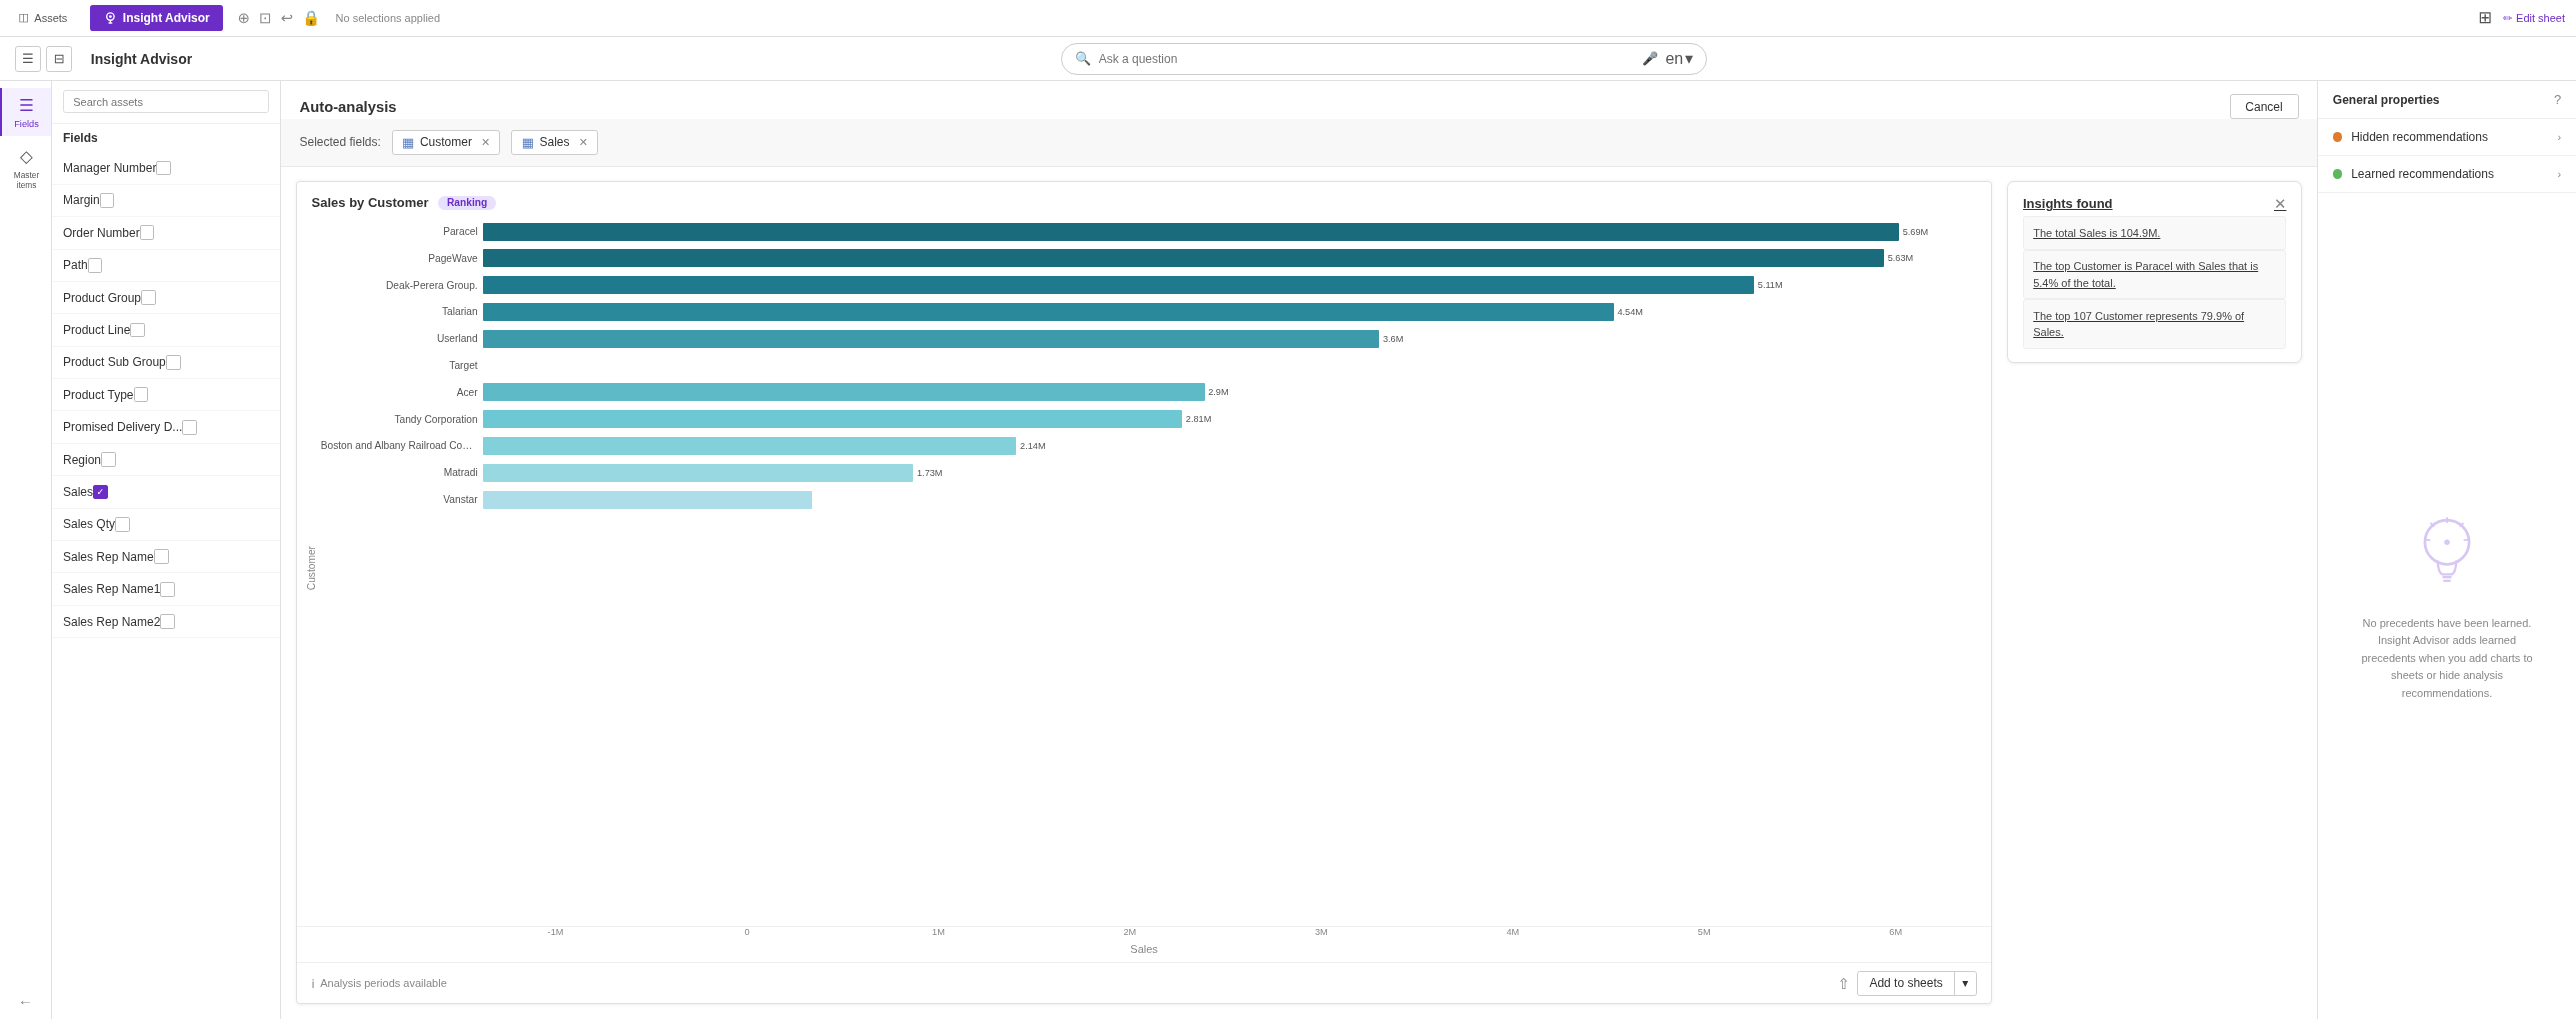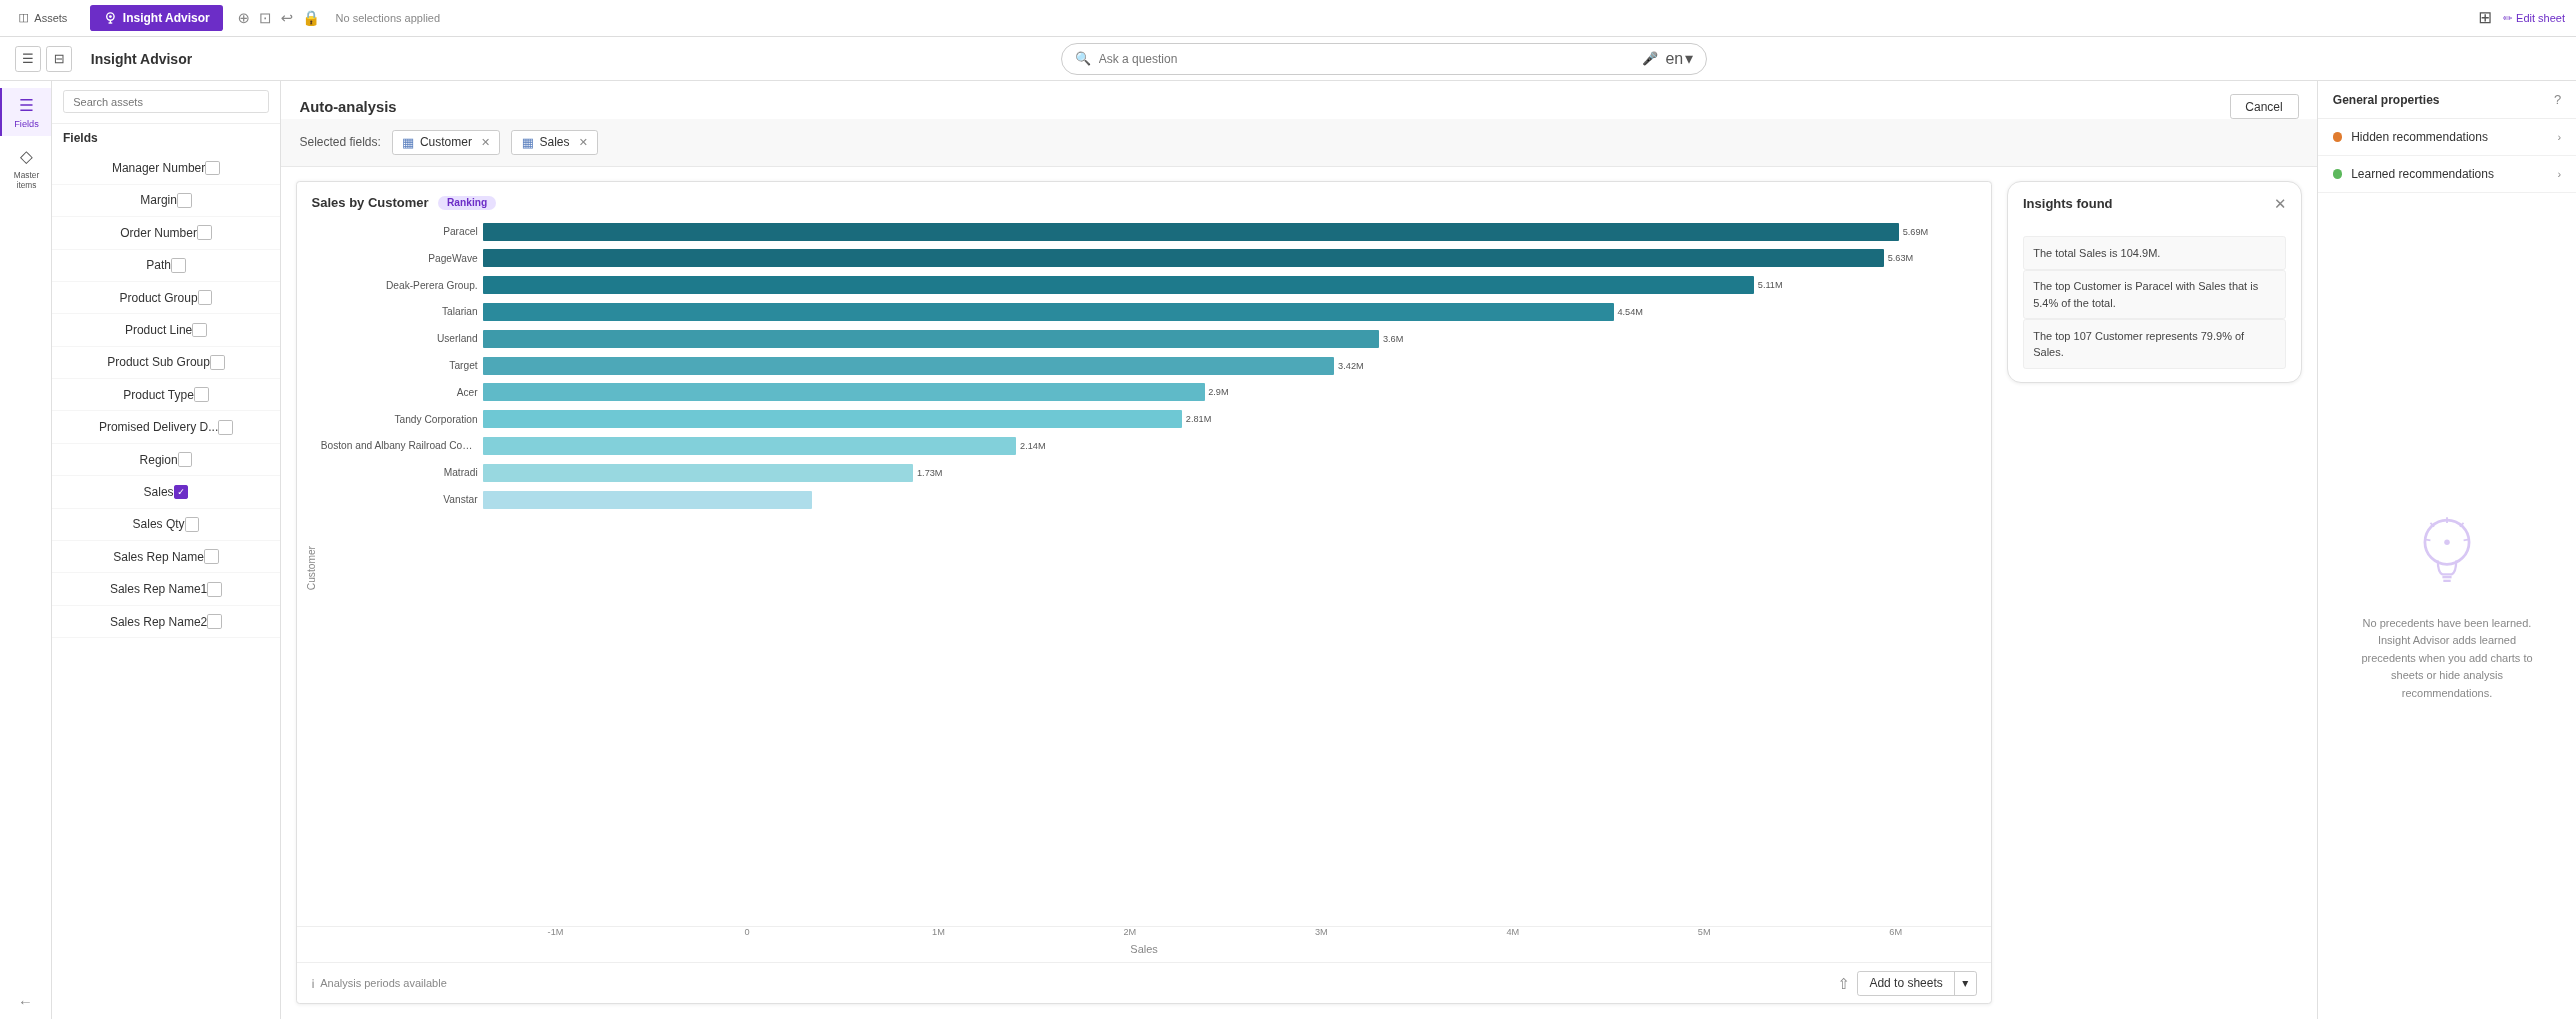--- a/index.html
+++ b/index.html
@@ -75,21 +75,21 @@
     .fields-search {
       padding: 9.2px 11px; border-bottom: 0.9px solid #eee;
     }
     .fields-search input {
       width: 100%; border: 0.9px solid #ddd; border-radius: 2.8px;
       padding: 4.6px 9.2px; font-size: 11px; color: #888; outline: none;
     }
     .fields-header { padding: 7.4px 11px; font-size: 12px; font-weight: 600; color: #333; }
     .fields-scroll { overflow-y: auto; flex: 1; }
     .field-item {
-      display: flex; align-items: center; justify-content: center;
+      display: flex; align-items: center; justify-content: flex-start;
       padding: 8.3px 11px; cursor: pointer; border-bottom: 0.9px solid #f5f5f5;
     }
     .field-item .field-name { font-size: 12px; color: #333; }
     .field-checkbox {
       width: 14.8px; height: 14.8px; border: 0.9px solid #bbb; border-radius: 1.8px;
       background: #fff; display: flex; align-items: center; justify-content: center; cursor: pointer;
     }
     .field-checkbox.checked { background: #6c2dc7; border-color: #6c2dc7; color: #fff; font-size: 9.2px; }
 
     
@@ -178,23 +178,24 @@
       font-size: 12px; cursor: pointer; color: #333; overflow: hidden;
     }
     .add-sheet-btn .main-part { padding: 4.6px 11px; border-right: 0.9px solid #ccc; }
     .add-sheet-btn .arrow-part { padding: 4.6px 7.4px; }
 
     
     .insights-panel {
       width: 295px; margin: 14.8px 14.8px 14.8px 0; display: flex; flex-direction: column; gap: 11px;
     }
     .insights-card {
-      background: #fff; border: 0.9px solid #e0e0e0; border-radius: 14px;
-      padding: 13px 14.8px; display: flex; flex-direction: column; gap: 24px;
+      background: #fff; border: 0.9px solid #e0e0e0; border-radius: 7px;
+      padding: 13px 14.8px; display: flex; flex-direction: column; gap: 4px;
       box-shadow: 0 0.9px 3.7px rgba(0,0,0,0.07);
+      text-decoration: underline;
     }
     .insights-card-header {
       display: flex; align-items: center; justify-content: space-between;
     }
     .insights-found-title { font-size: 13px; font-weight: 600; color: #333; }
     .close-insights { font-size: 14.8px; color: #888; cursor: pointer; }
     .insight-item {
       background: #f9f9f9; border: 0.9px solid #eee; border-radius: 2.8px;
       padding: 7.4px 9.2px; font-size: 11px; color: #444; line-height: 1.5;
     }
@@ -431,24 +432,20 @@
   </div>
                 <div class="bar-row">
     <span class="bar-label">Userland</span>
     <div class="bar-container">
       <div class="bar-fill" style="width:60%;background:#3d9aaa"></div>
       <span class="bar-value">3.6M</span>
     </div>
   </div>
                 <div class="bar-row">
     <span class="bar-label">Target</span>
-    <div class="bar-container">
-      <div class="bar-fill" style="width:57%;background:#4da8b8"></div>
-      <span class="bar-value">3.42M</span>
-    </div>
   </div>
                 <div class="bar-row">
     <span class="bar-label">Acer</span>
     <div class="bar-container">
       <div class="bar-fill" style="width:48.3%;background:#5fbac8"></div>
       <span class="bar-value">2.9M</span>
     </div>
   </div>
                 <div class="bar-row">
     <span class="bar-label">Tandy Corporation</span>

